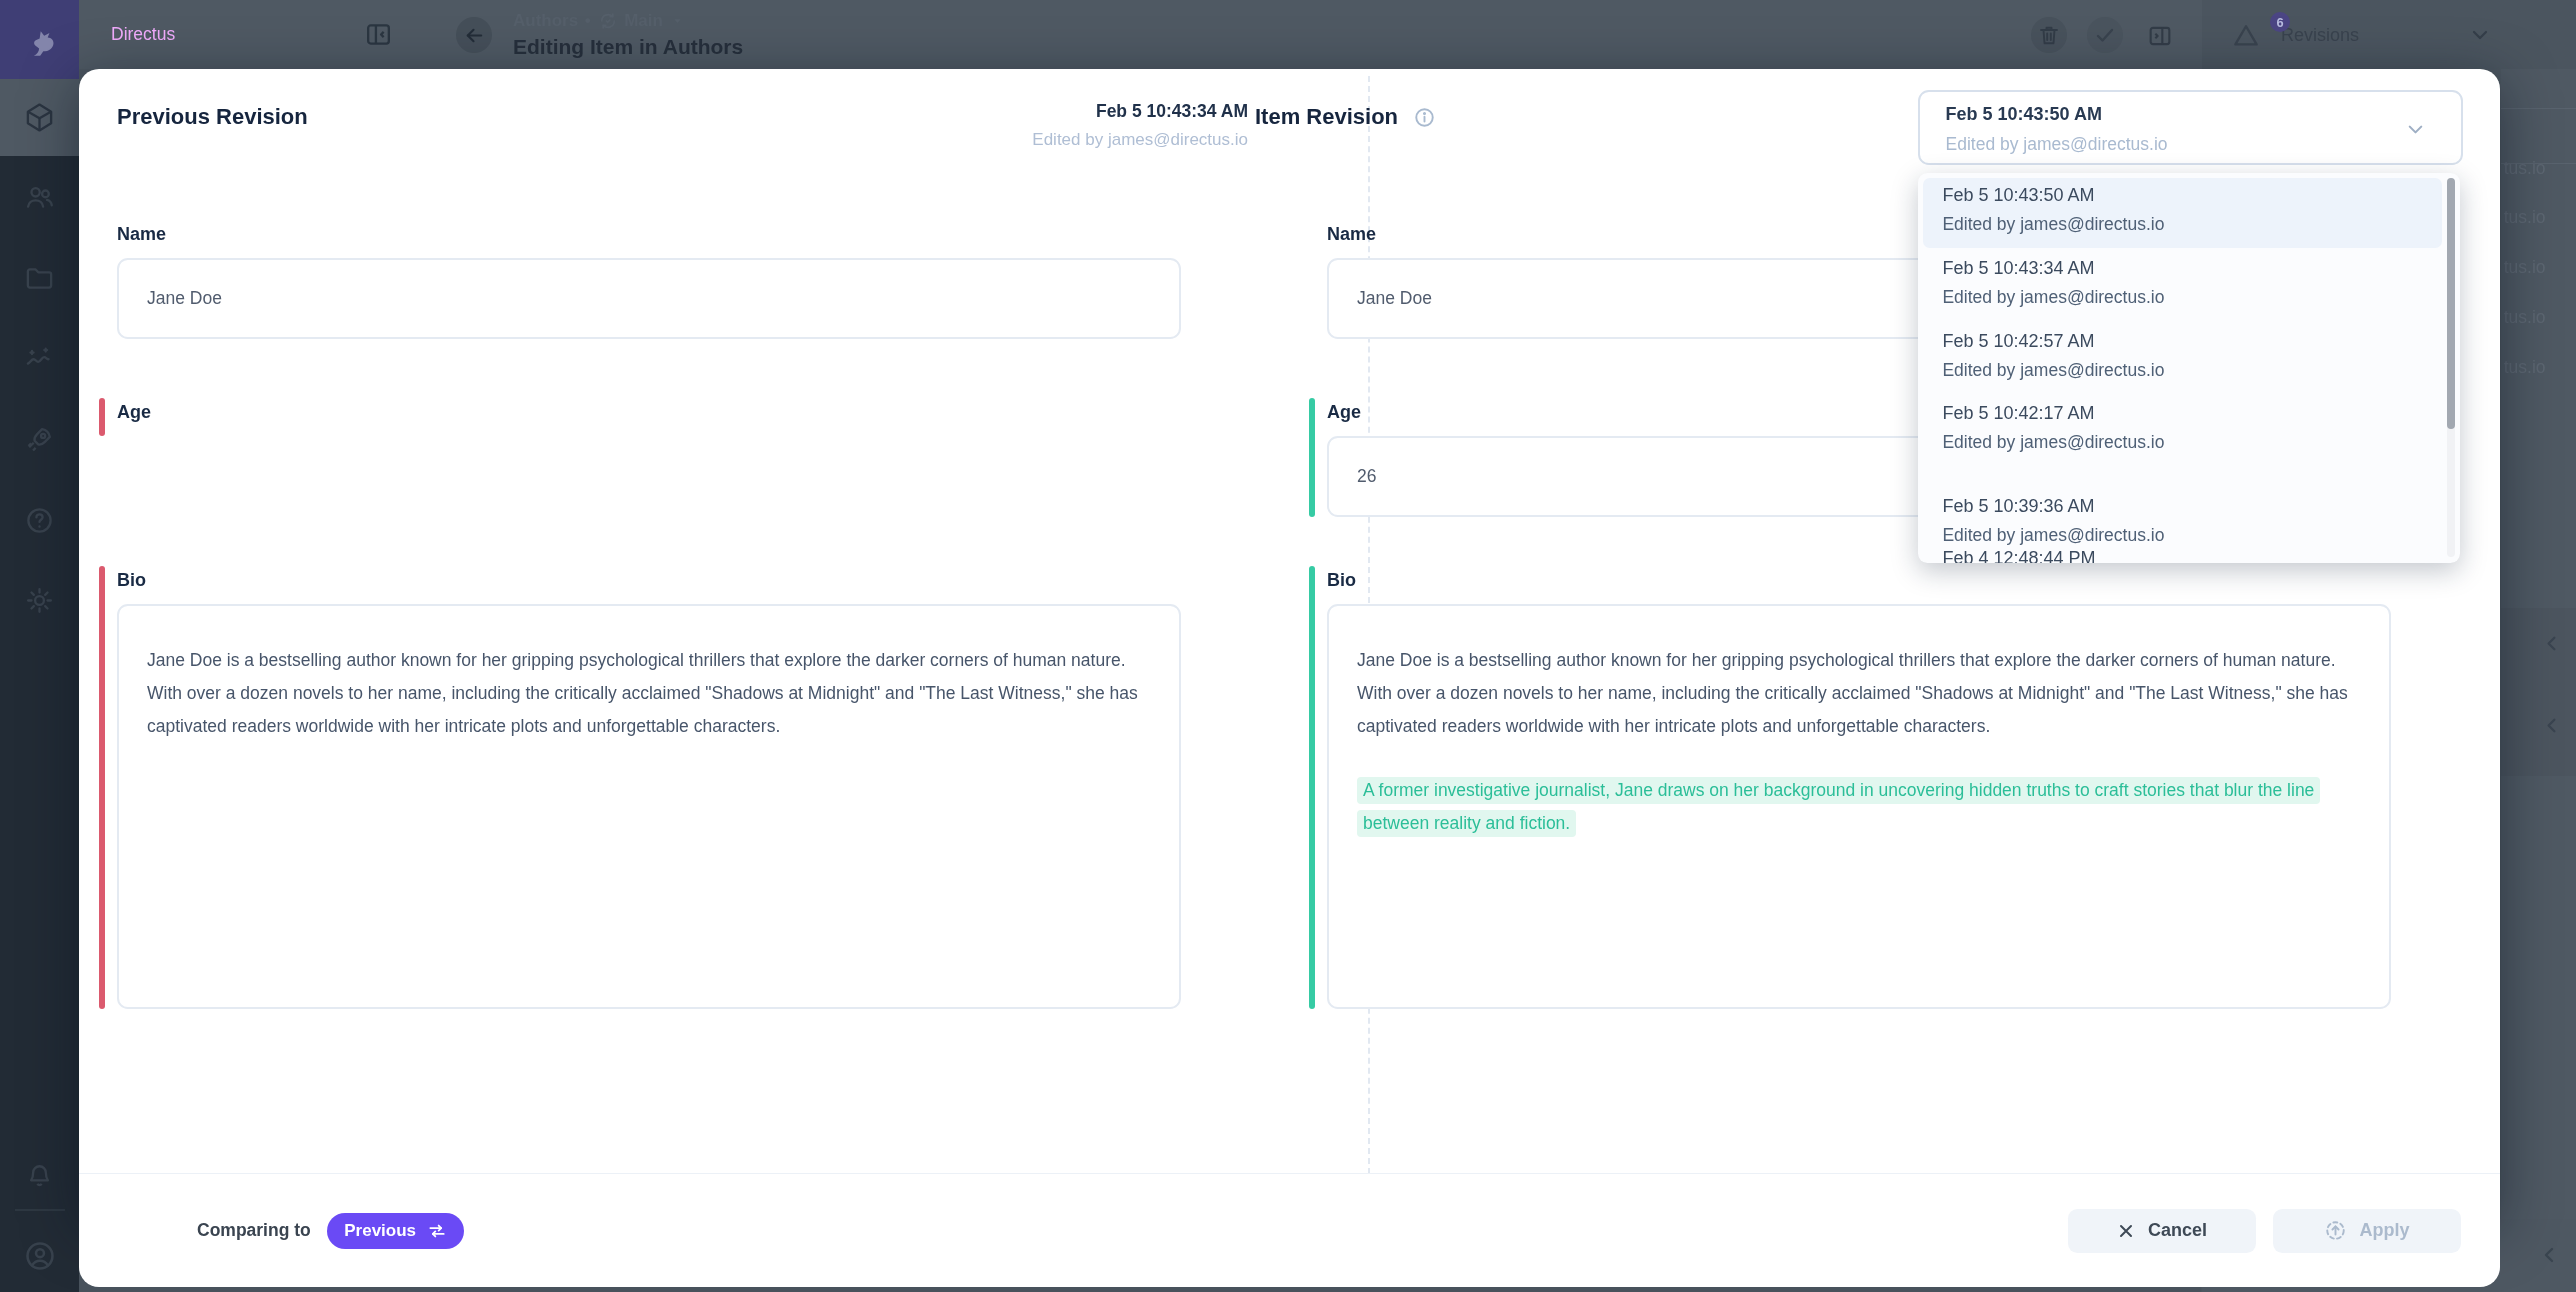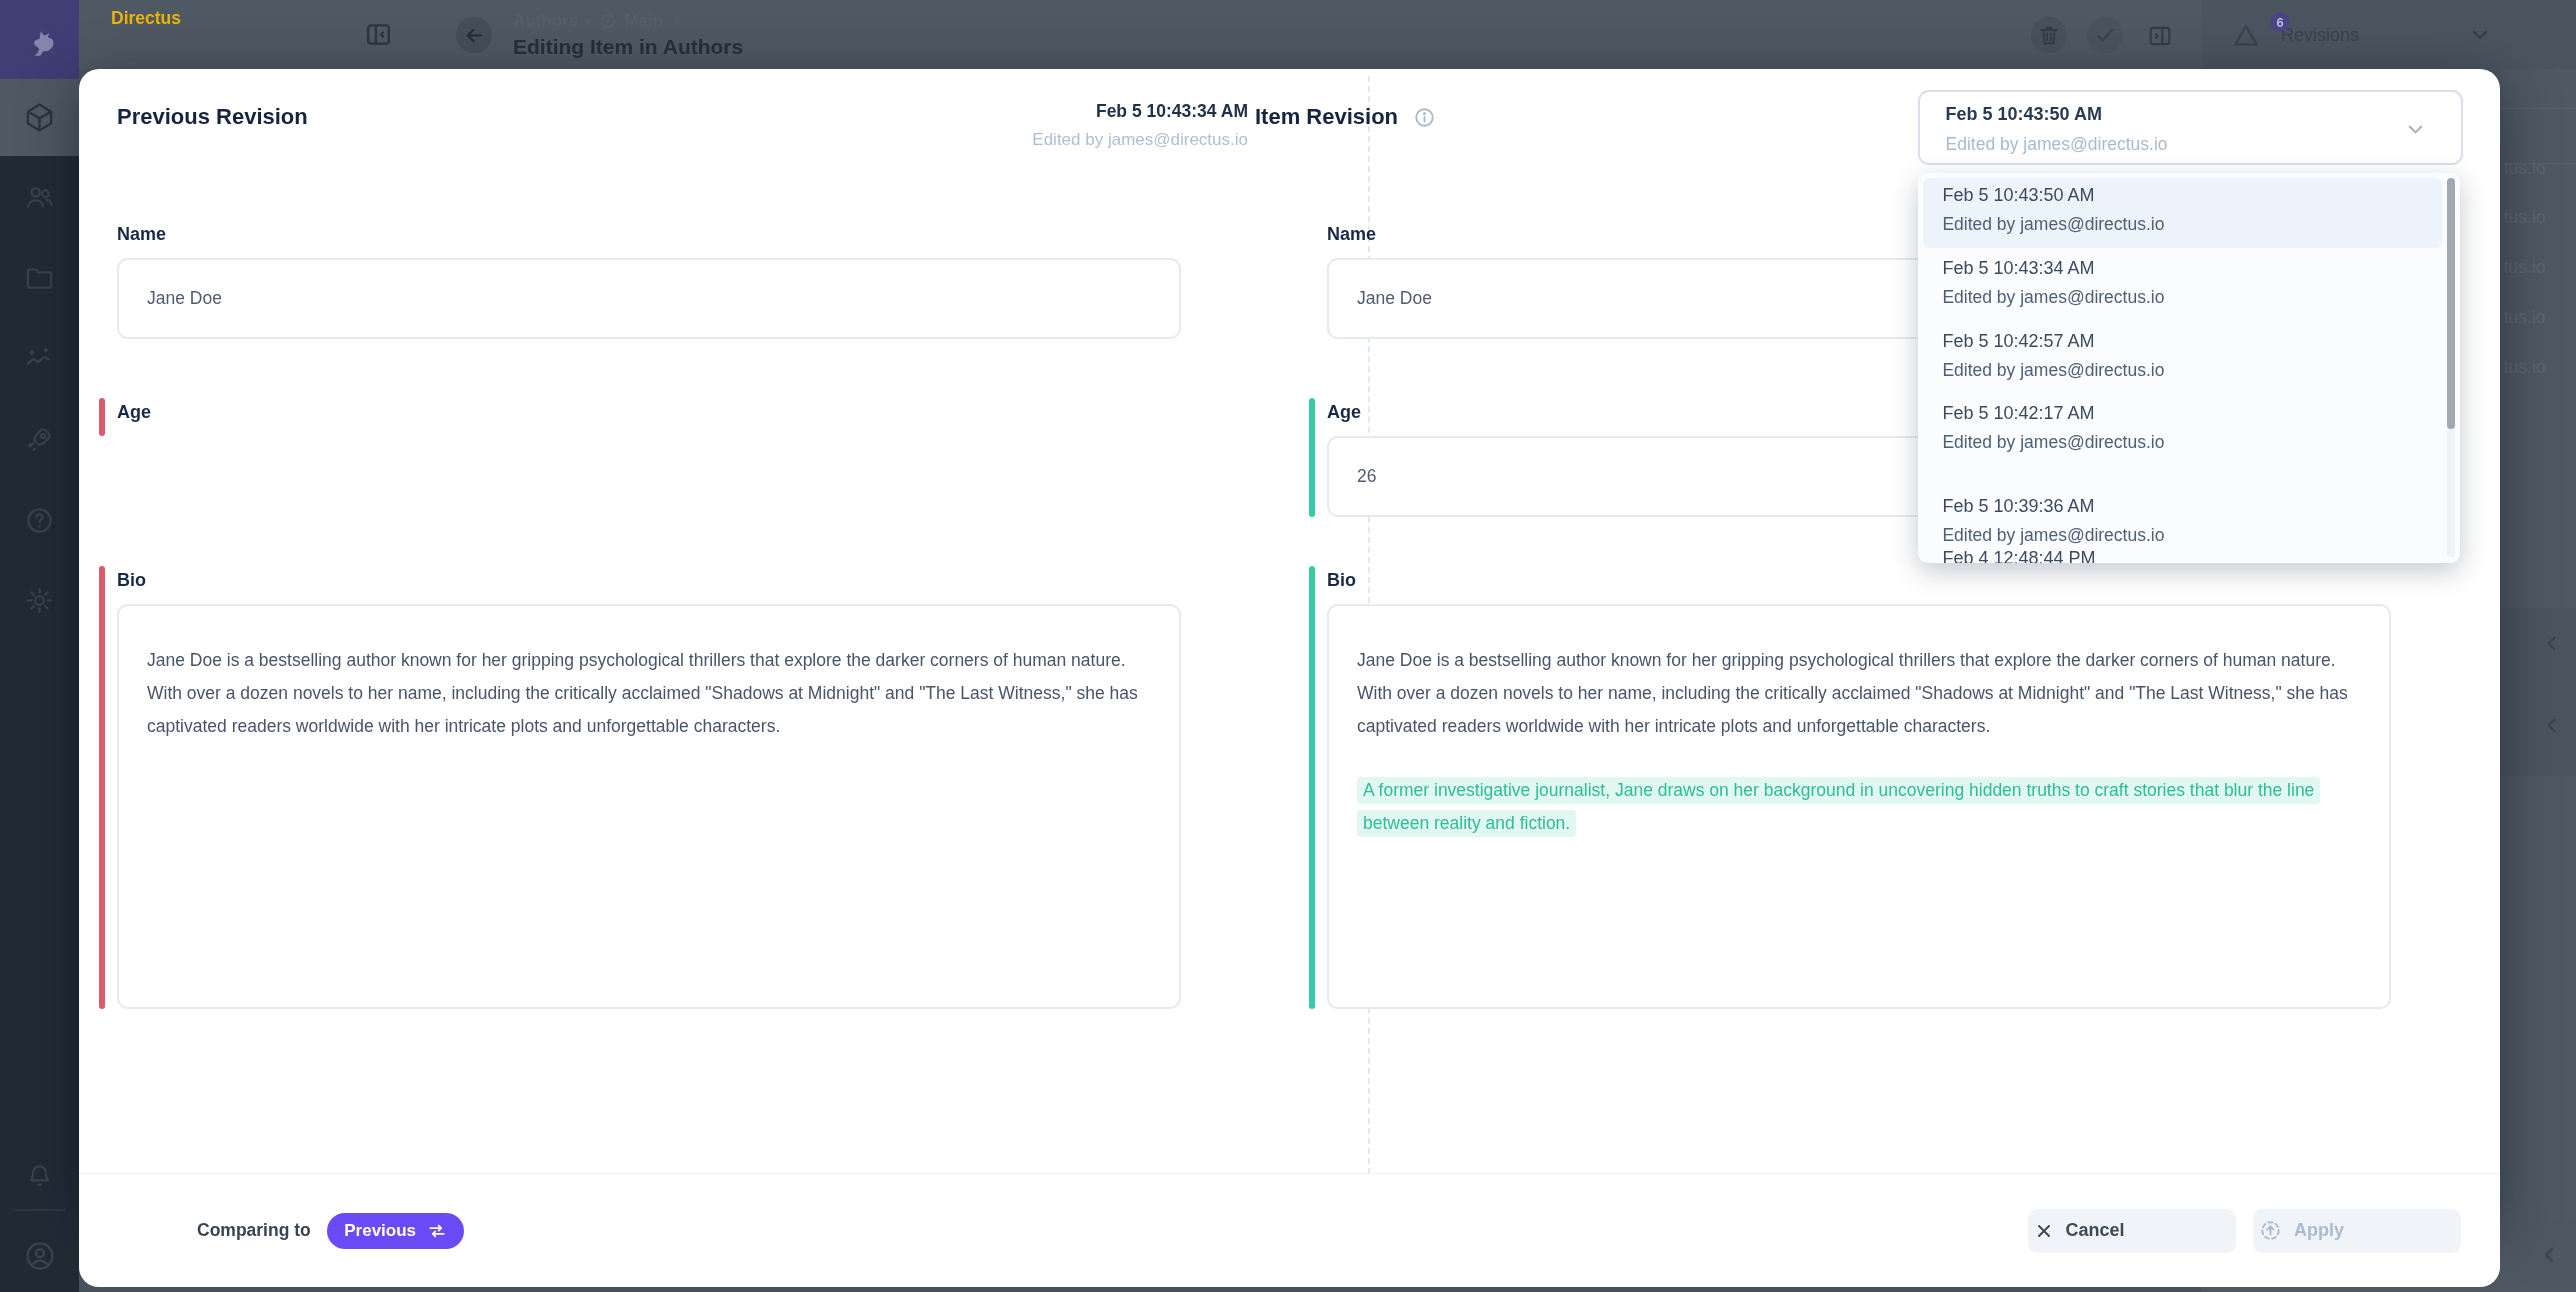--- a/index.html
+++ b/index.html
@@ -10,21 +10,21 @@
 
   
   .modulebar{left:0;top:0;width:79px;height:1292px;background:#222B35;}
   .logo{left:0;top:0;width:79px;height:79px;background:#3F3E75;display:flex;align-items:center;justify-content:center;}
   .mod-active{left:0;top:79px;width:79px;height:77px;background:#4F5963;display:flex;align-items:center;justify-content:center;}
   .mod-item{left:0;width:79px;height:74px;display:flex;align-items:center;justify-content:center;color:#38424D;}
   .mod-item.active{color:#2A3440;}
   .mod-divider{left:15px;width:50px;height:2px;background:#2E3842;}
 
   .topbar{left:79px;top:0;width:2497px;height:69px;background:#4F5963;}
-  .brand{left:111px;top:8px;font-size:17.5px;font-weight:700;color:#eab308;}
+  .brand{left:111px;top:24px;font-size:17.5px;font-weight:400;color:#f0abfc;}
   .collapse-btn{left:363px;top:19px;color:#2B3641;}
   .back-circle{left:456px;top:17px;width:36px;height:36px;border-radius:50%;background:#454F59;display:flex;align-items:center;justify-content:center;color:#232D38;}
   .breadcrumb{left:513px;top:10.8px;display:flex;align-items:center;gap:6.7px;font-size:17px;color:#555F6A;font-weight:600;}
   .pagetitle{left:513px;top:35px;font-size:21px;font-weight:700;color:#262F3B;}
   .tb-circle{top:17px;width:36px;height:36px;border-radius:50%;background:#48525C;display:flex;align-items:center;justify-content:center;color:#323C47;}
   .tb-icon{top:21.5px;color:#323C47;}
 
   .drawerhead{left:2202px;top:0;width:374px;height:69px;background:#4B555F;}
   .rev-group{left:29px;top:20px;display:flex;align-items:center;gap:20px;color:#39434E;}
   .rev-label{font-size:18px;font-weight:500;color:#39434E;}
@@ -79,22 +79,22 @@
   .dd-track{position:absolute;right:4.7px;top:5.4px;width:8px;height:379px;background:#F1F2F5;border-radius:4px;}
   .dd-thumb{position:absolute;right:4.7px;top:5.4px;width:8px;height:251px;background:#A2A8B1;border-radius:4px;}
 
   
   .footer{left:0;top:1104px;width:2421px;height:113px;border-top:1.3px solid #ECF1F7;border-radius:0 0 20px 20px;background:#fff;}
   .foot-left{position:absolute;left:118px;top:0;height:113px;display:flex;align-items:center;gap:16px;}
   .comparing{font-size:17.5px;font-weight:600;color:#3A4450;}
   .pill{display:flex;align-items:center;gap:10.8px;height:36px;padding:0 17.5px;border-radius:18px;
     background:#6A4AF5;color:#fff;font-size:17px;font-weight:600;cursor:pointer;}
   .foot-right{position:absolute;right:39px;top:0;height:113px;display:flex;align-items:center;gap:17.5px;}
-  .btn{box-sizing:border-box;width:208px;height:44px;border-radius:9.4px;background:#F0F4F9;border:none;
-    display:flex;align-items:center;gap:12px;font-family:inherit;
+  .btn{box-sizing:border-box;width:188px;height:44px;border-radius:9.4px;background:#F0F4F9;border:none;
+    display:flex;align-items:center;justify-content:center;gap:12px;font-family:inherit;
     font-size:18px;font-weight:600;cursor:pointer;}
   .btn.cancel{color:#3E4956;}
   .btn.apply{color:#ABBACD;}
 </style>
 </head>
 <body>
 
 <div id="screen">
 
   <div class="abs topbar"></div>

